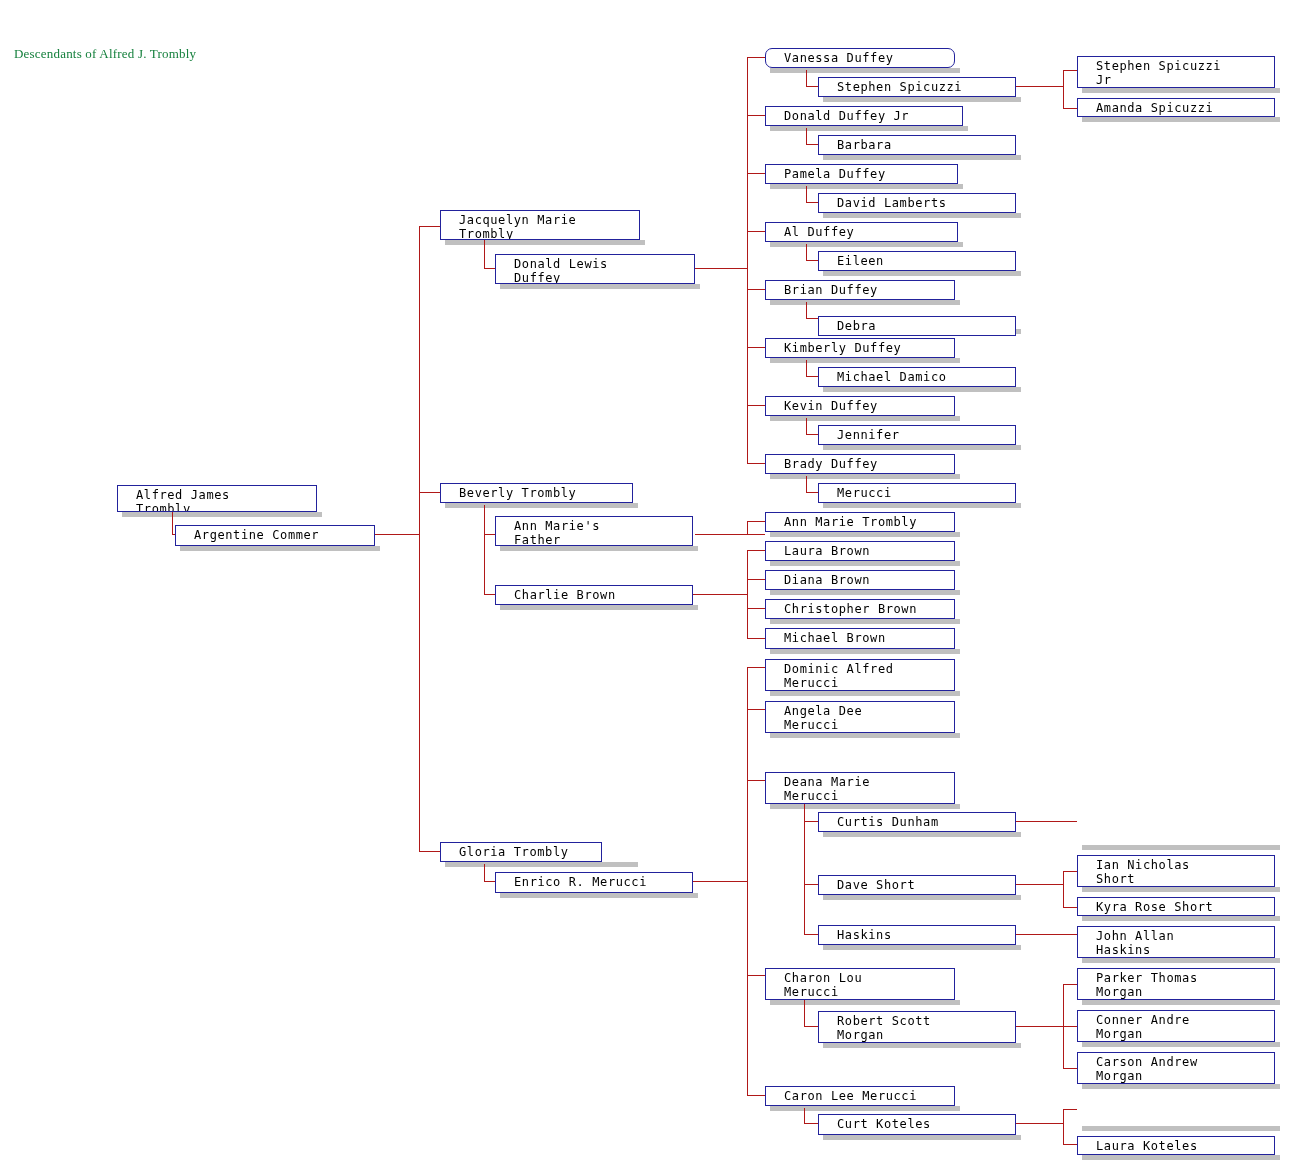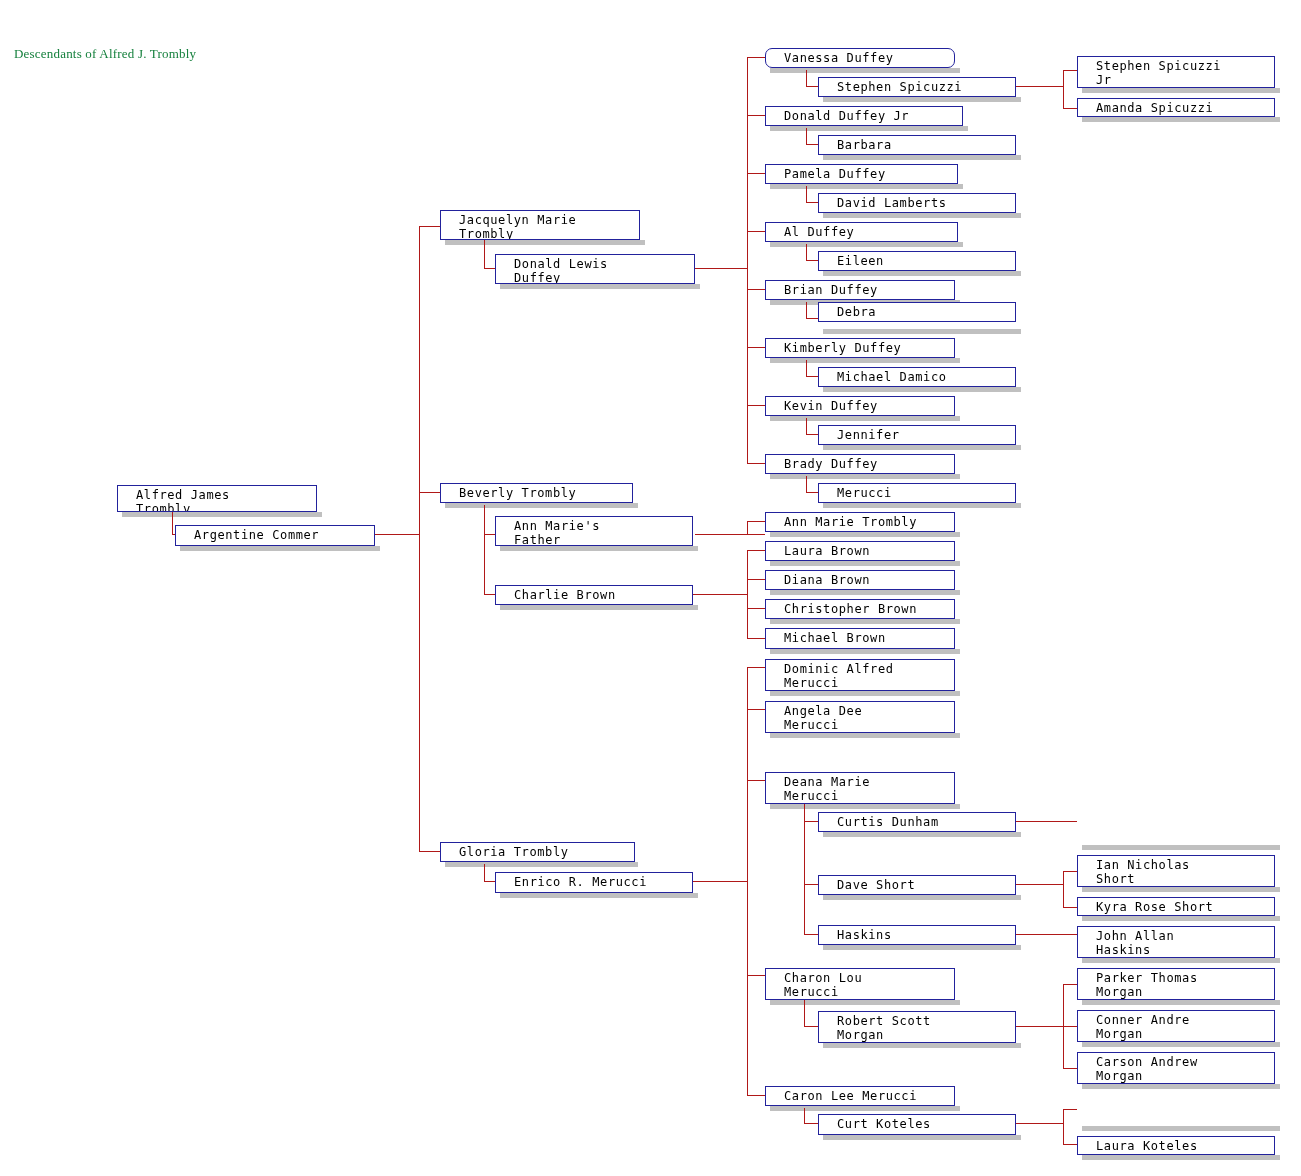--- a/index.html
+++ b/index.html
@@ -248,21 +248,21 @@
   <div class="node" style="left:765px;top:106px;width:198px;height:20px;">Donald Duffey Jr</div>
   <div class="node" style="left:818px;top:135px;width:198px;height:20px;">Barbara</div>
 
   <div class="node" style="left:765px;top:164px;width:193px;height:20px;">Pamela Duffey</div>
   <div class="node" style="left:818px;top:193px;width:198px;height:20px;">David Lamberts</div>
 
   <div class="node" style="left:765px;top:222px;width:193px;height:20px;">Al Duffey</div>
   <div class="node" style="left:818px;top:251px;width:198px;height:20px;">Eileen</div>
 
   <div class="node" style="left:765px;top:280px;width:190px;height:20px;">Brian Duffey</div>
-  <div class="node" style="left:818px;top:302px;width:198px;height:20px;">Debra</div>
+  <div class="node" style="left:818px;top:316px;width:198px;height:20px;">Debra</div>
 
   <div class="node" style="left:765px;top:338px;width:190px;height:20px;">Kimberly Duffey</div>
   <div class="node" style="left:818px;top:367px;width:198px;height:20px;">Michael Damico</div>
 
   <div class="node" style="left:765px;top:396px;width:190px;height:20px;">Kevin Duffey</div>
   <div class="node" style="left:818px;top:425px;width:198px;height:20px;">Jennifer</div>
 
   <div class="node" style="left:765px;top:454px;width:190px;height:20px;">Brady Duffey</div>
   <div class="node" style="left:818px;top:483px;width:198px;height:20px;">Merucci</div>
 
@@ -286,21 +286,21 @@
 Merucci</div>
   <div class="node" style="left:818px;top:812px;width:198px;height:20px;">Curtis Dunham</div>
   <div class="node" style="left:818px;top:875px;width:198px;height:20px;">Dave Short</div>
   <div class="node" style="left:1077px;top:855px;width:198px;height:32px;">Ian Nicholas
 Short</div>
   <div class="node" style="left:1077px;top:897px;width:198px;height:19px;">Kyra Rose Short</div>
   <div class="node" style="left:818px;top:925px;width:198px;height:20px;">Haskins</div>
   <div class="node" style="left:1077px;top:926px;width:198px;height:32px;">John Allan
 Haskins</div>
 
-  <div class="node" style="left:440px;top:842px;width:195px;height:20px;">Gloria Trombly</div>
+  <div class="node" style="left:440px;top:842px;width:162px;height:20px;">Gloria Trombly</div>
   <div class="node" style="left:495px;top:872px;width:198px;height:21px;">Enrico R. Merucci</div>
 
   <div class="node" style="left:765px;top:968px;width:190px;height:32px;">Charon Lou
 Merucci</div>
   <div class="node" style="left:818px;top:1011px;width:198px;height:32px;">Robert Scott
 Morgan</div>
   <div class="node" style="left:1077px;top:968px;width:198px;height:32px;">Parker Thomas
 Morgan</div>
   <div class="node" style="left:1077px;top:1010px;width:198px;height:32px;">Conner Andre
 Morgan</div>

